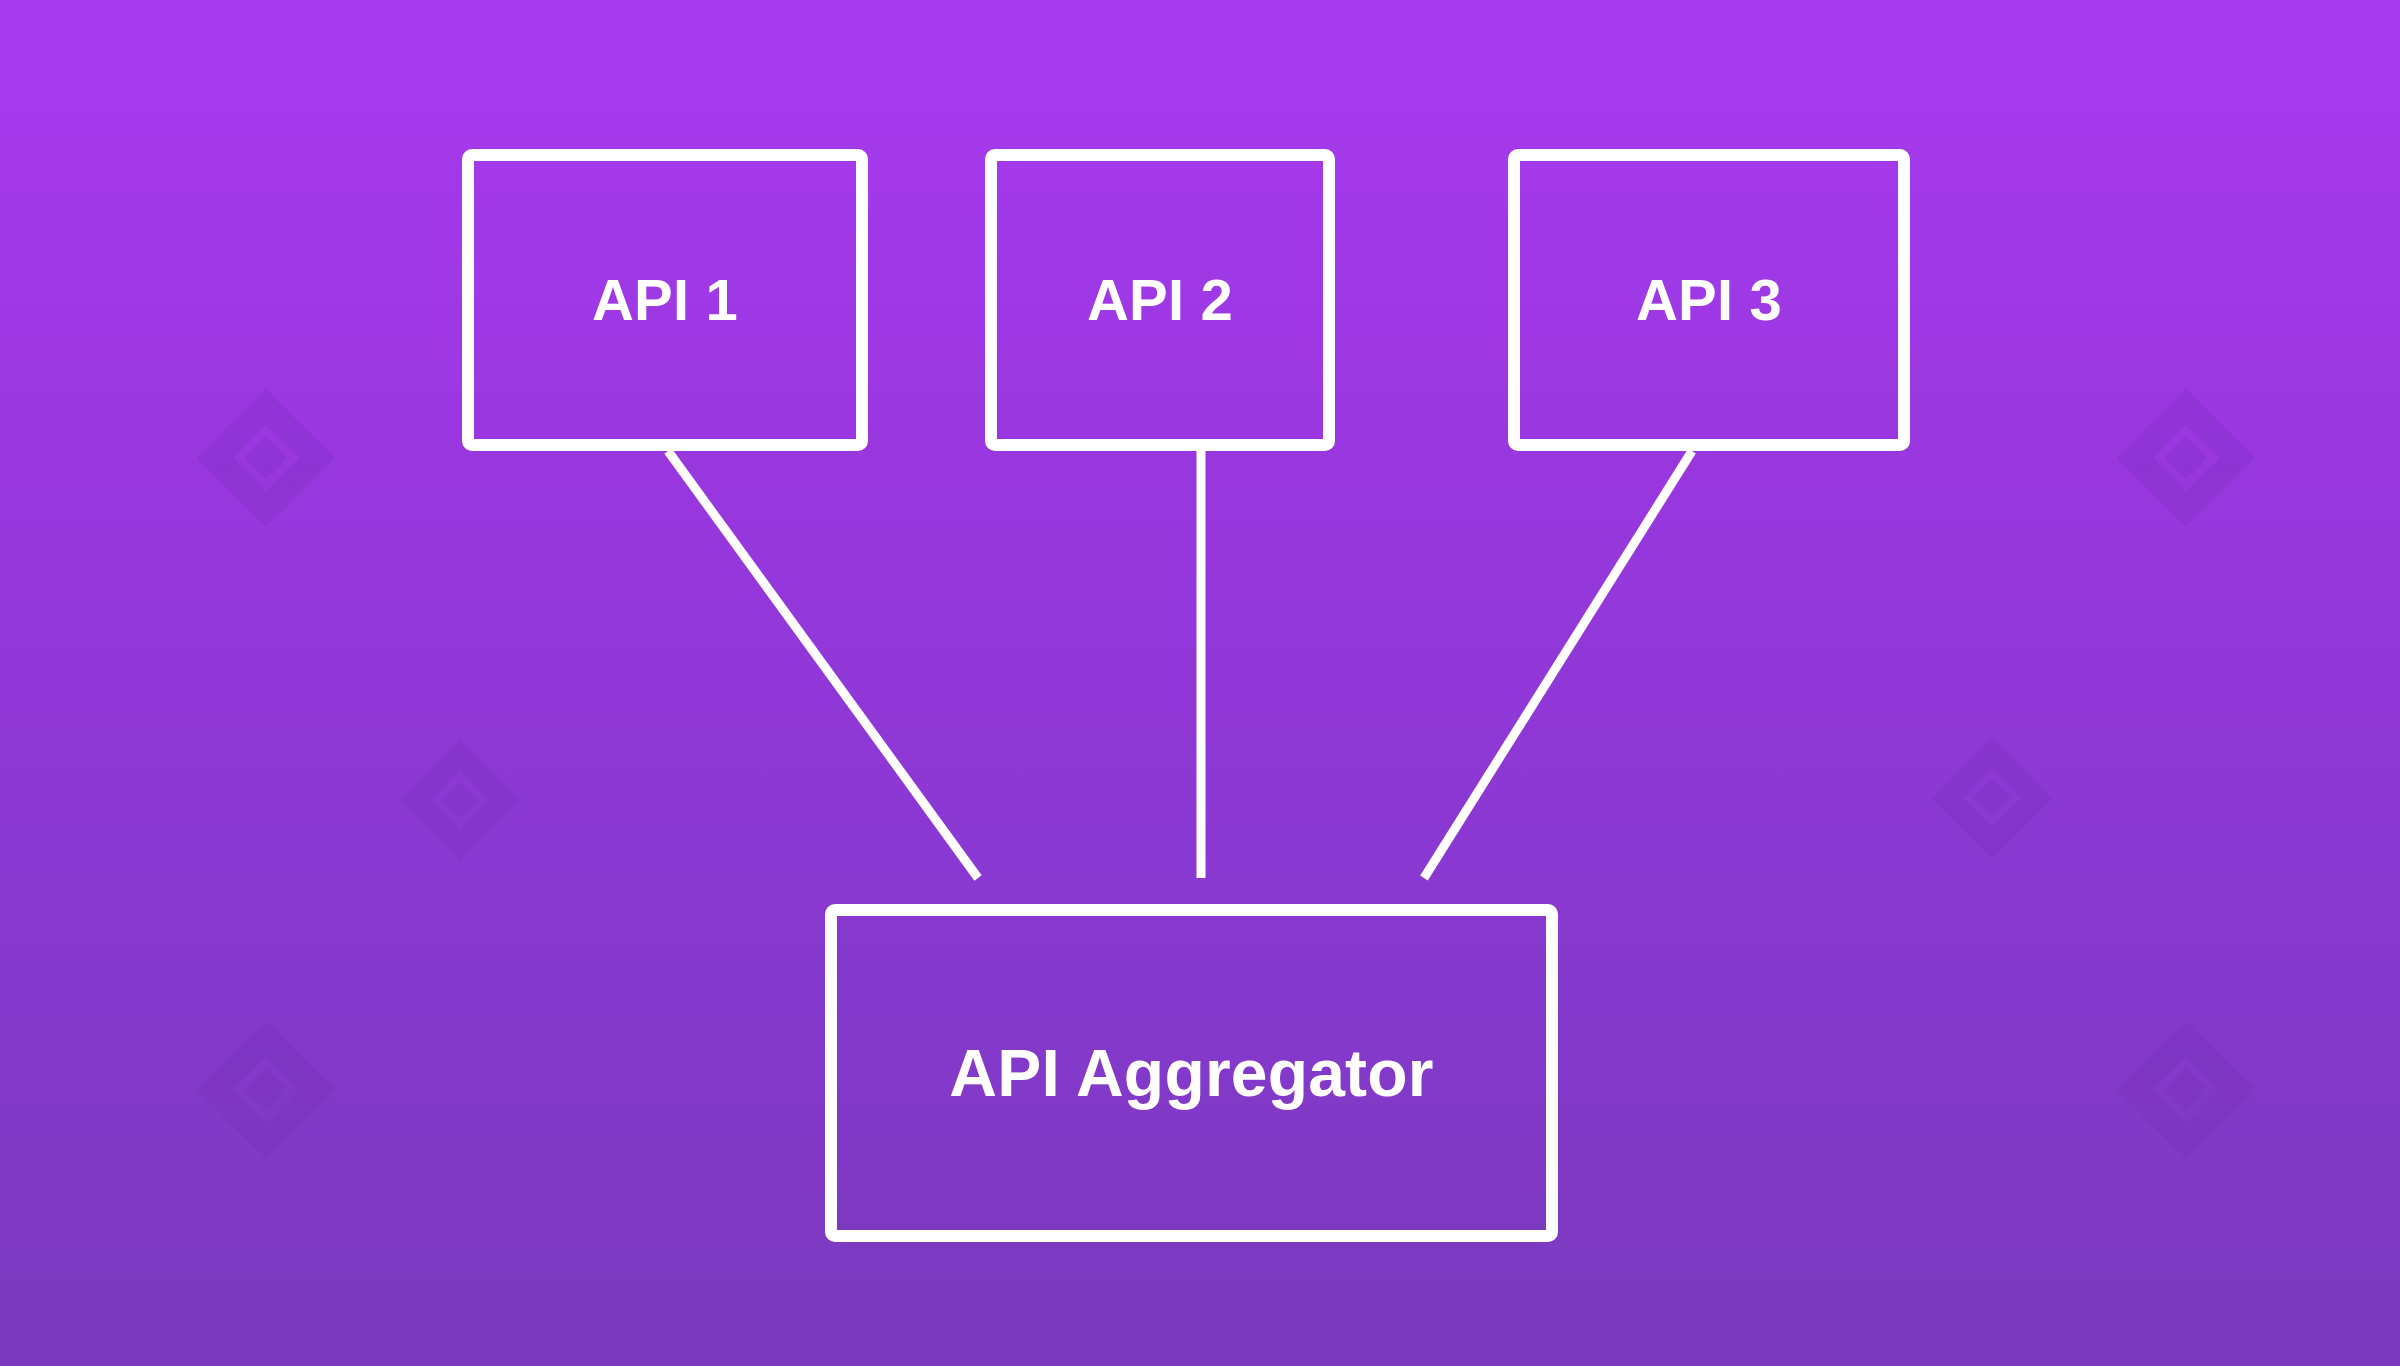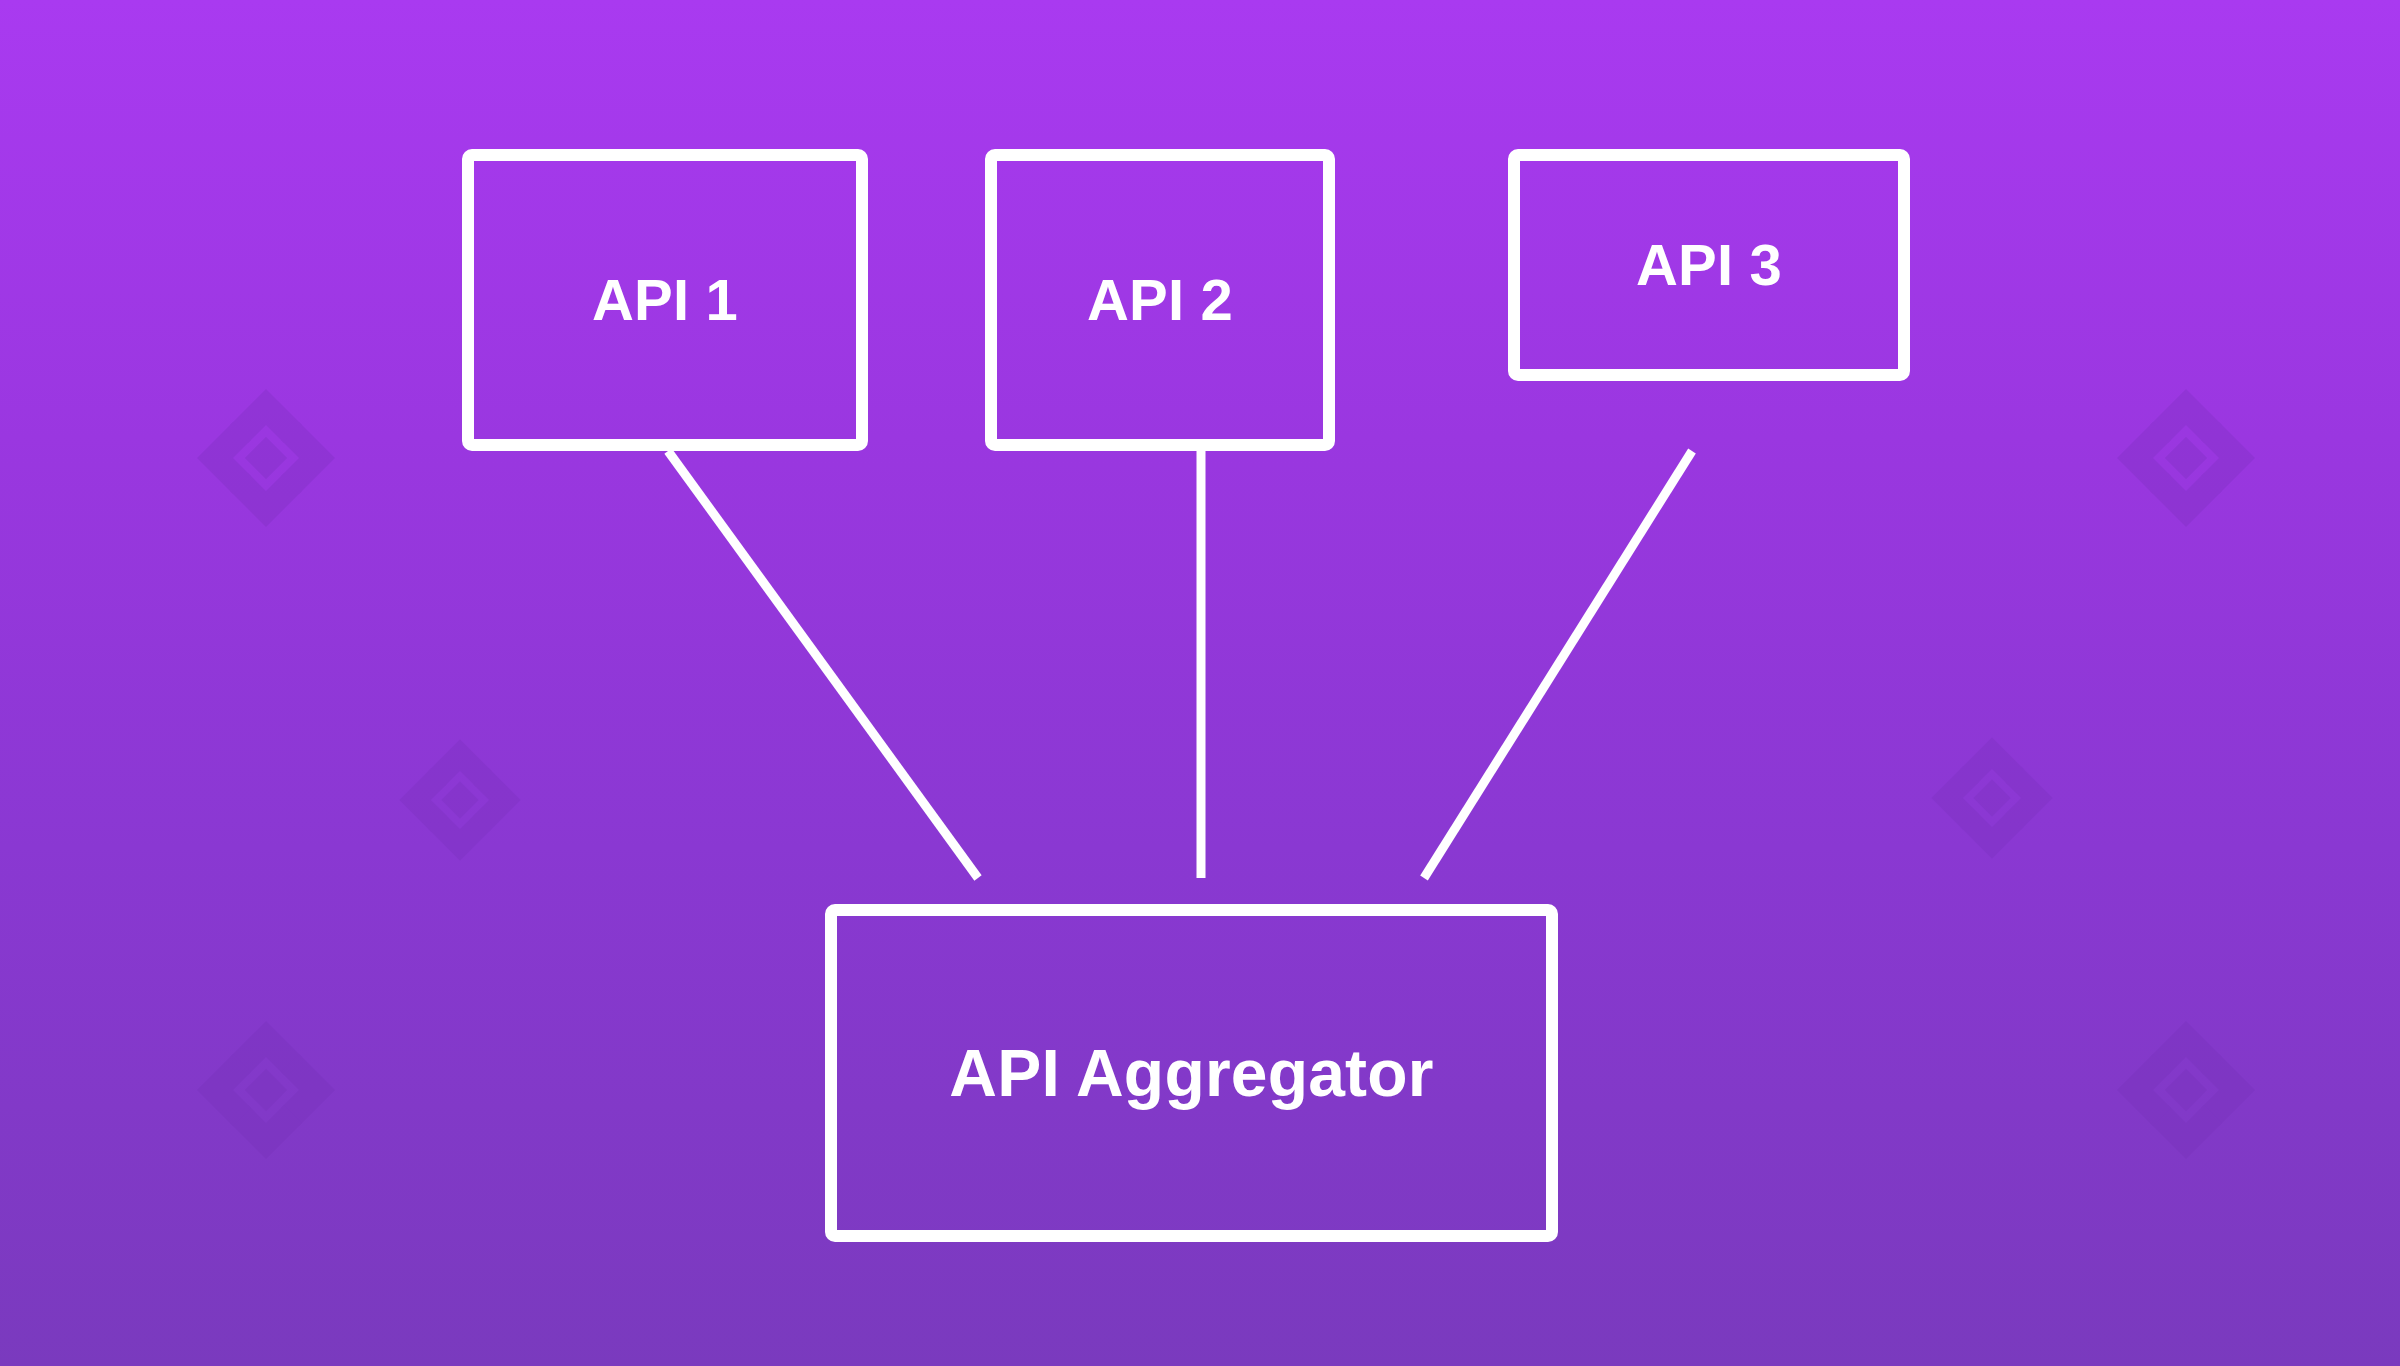--- a/index.html
+++ b/index.html
@@ -138,21 +138,21 @@
 
   <div id="node-layer">
     <div class="node node-api" style="left:462px; top:149px; width:406px; height:302px;">
       <span class="node-label">API 1</span>
     </div>
 
     <div class="node node-api" style="left:985px; top:149px; width:350px; height:302px;">
       <span class="node-label">API 2</span>
     </div>
 
-    <div class="node node-api" style="left:1508px; top:149px; width:402px; height:232px;">
+    <div class="node node-api" style="left:1508px; top:149px; width:402px; height:302px;">
       <span class="node-label">API 3</span>
     </div>
 
     <div class="node node-aggregator" style="left:825px; top:904px; width:733px; height:338px;">
       <span class="node-label">API Aggregator</span>
     </div>
   </div>
 
 </div>
 

